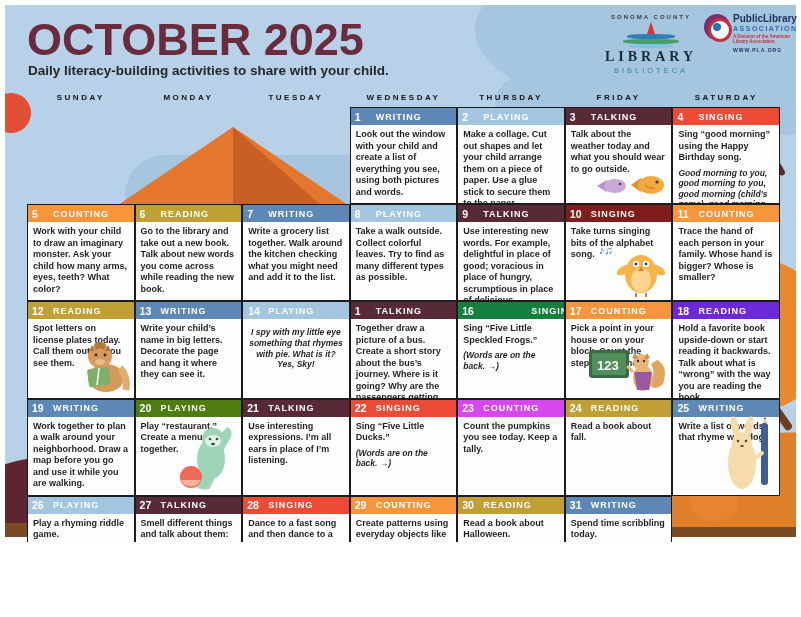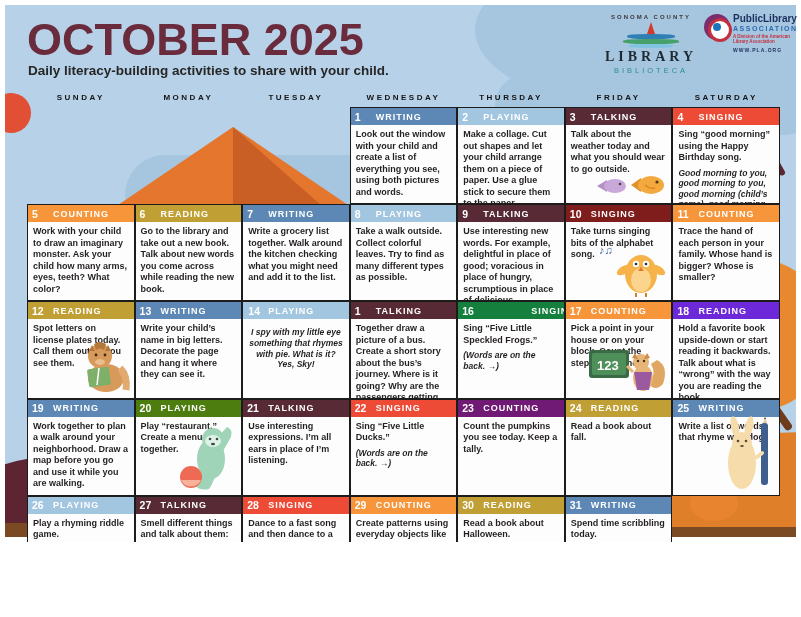--- a/index.html
+++ b/index.html
@@ -441,21 +441,21 @@
     <div class="cell-bar" style="background: rgb(238, 75, 54);">
       <span class="num">22</span>
       <span class="cat">SINGING</span>
     </div>
     <div class="cell-body">
       <div class="txt">Sing “Five Little Ducks.”</div>
       <div class="note">(Words are on the back. →)</div>
     </div>
   </div>
       <div class="cell" style="grid-area: 4 / 5;">
-    <div class="cell-bar" style="background: #701a75;">
+    <div class="cell-bar" style="background: #d946ef;">
       <span class="num">23</span>
       <span class="cat">COUNTING</span>
     </div>
     <div class="cell-body">
       <div class="txt">Count the pumpkins you see today. Keep a tally.</div>
 
     </div>
   </div>
       <div class="cell" style="grid-area: 4 / 6;">
     <div class="cell-bar" style="background: rgb(192, 160, 53);">

